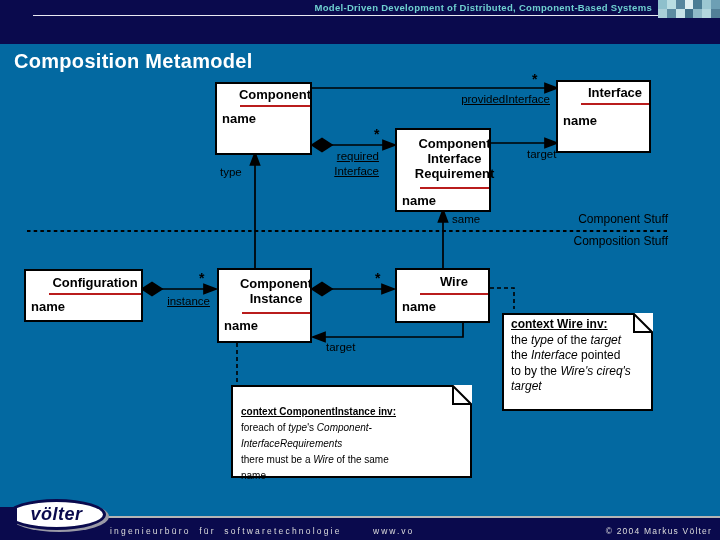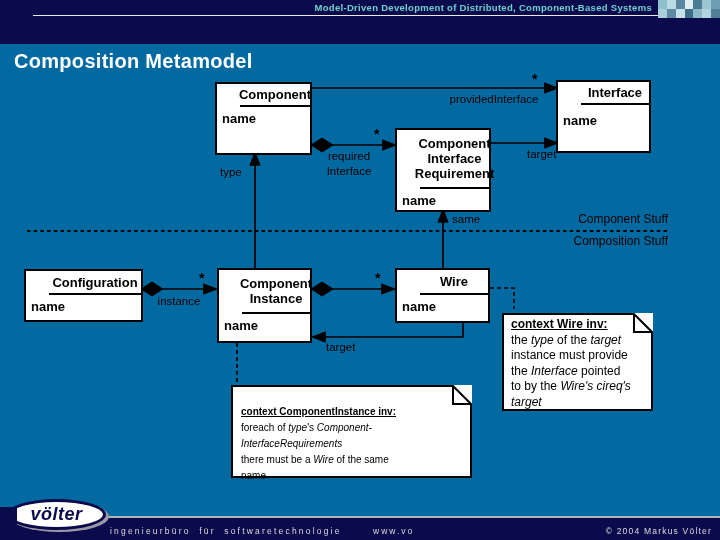--- a/index.html
+++ b/index.html
@@ -19,33 +19,33 @@
   .mc9{background:#5d8ca2}.mc10{background:#c6e2e8}.mc11{background:#3f6e88}.mc12{background:#8fbac8}
   .mc13{background:#b2d6de}.mc14{background:#527f97}
   .slide-title{position:absolute;top:19px;left:14px;font-size:20px;font-weight:bold;color:#ffffff;
                letter-spacing:0.3px;white-space:nowrap;margin-top:31px;}
 
   
   .connectors{position:absolute;left:0;top:0;width:720px;height:540px;z-index:1;}
 
   
   .ubox{position:absolute;background:#fff;border:2px solid #000;box-sizing:border-box;z-index:2;}
-  .ubox .t{border-bottom:2px solid #000000;display:flex;flex-direction:column;align-items:center;
+  .ubox .t{border-bottom:2px solid #b91c1c;display:flex;flex-direction:column;align-items:center;
            justify-content:center;font-weight:bold;font-size:13px;line-height:15px;text-align:center;margin-left:23px;}
   .ubox .a{padding:4px 0 0 5px;font-weight:bold;font-size:13px;}
   .b-component{left:215px;top:82px;width:97px;height:73px;}   .b-component .t{height:21px;}
   .b-interface{left:556px;top:80px;width:95px;height:73px;}   .b-interface .t{height:21px;} .b-interface .a{padding-top:8px;}
   .b-cir{left:395px;top:128px;width:96px;height:84px;}        .b-cir .t{height:57px;}
   .b-config{left:24px;top:269px;width:119px;height:53px;}     .b-config .t{height:22px;}
   .b-ci{left:217px;top:268px;width:95px;height:75px;}         .b-ci .t{height:42px;}
   .b-wire{left:395px;top:268px;width:95px;height:55px;}       .b-wire .t{height:23px;}
 
   
   .lbl{position:absolute;font-size:11.5px;z-index:2;white-space:nowrap;}
-  .lbl.c{text-align:center;}
+  .lbl.c{text-align:right;text-decoration:underline;}
   .star{position:absolute;font-size:14px;font-weight:bold;z-index:2;}
   .l-provided{left:438px;top:93px;width:112px;}
   .s-provided{left:532px;top:71px;}
   .l-required{left:319px;top:149px;width:60px;line-height:15px;}
   .s-required{left:374px;top:126px;}
   .l-target-top{left:527px;top:148px;}
   .l-type{left:220px;top:166px;width:32px;}
   .l-cireq{left:452px;top:213px;}
   .l-instance{left:148px;top:295px;width:62px;}
   .s-instance{left:199px;top:270px;}
@@ -208,21 +208,20 @@
     <div>name</div>
   </div>
 
   <div class="note note-wire">
     <span class="fold"><svg width="20" height="20">
           <polygon points="0,0 20,0 20,20" fill="#ffffff"></polygon>
           <polygon points="1,1 1,19 19,19" fill="#ffffff" stroke="#000" stroke-width="2"></polygon>
         </svg></span>
     <div class="nt">context Wire inv:</div>
     <div><span>the </span><span class="it">type</span><span> of the </span><span class="it">target</span></div>
-    <div>instance must provide</div>
     <div><span>the </span><span class="it">Interface</span><span> pointed</span></div>
     <div><span>to by the </span><span class="it">Wire's cireq's</span></div>
     <div class="it">target</div>
   </div>
 
   <div class="footer-rule"></div>
   <div class="footer-bar"></div>
   <div class="logo-square"></div>
   <div class="logo-ellipse">
     <span class="logo-text">völter</span>

